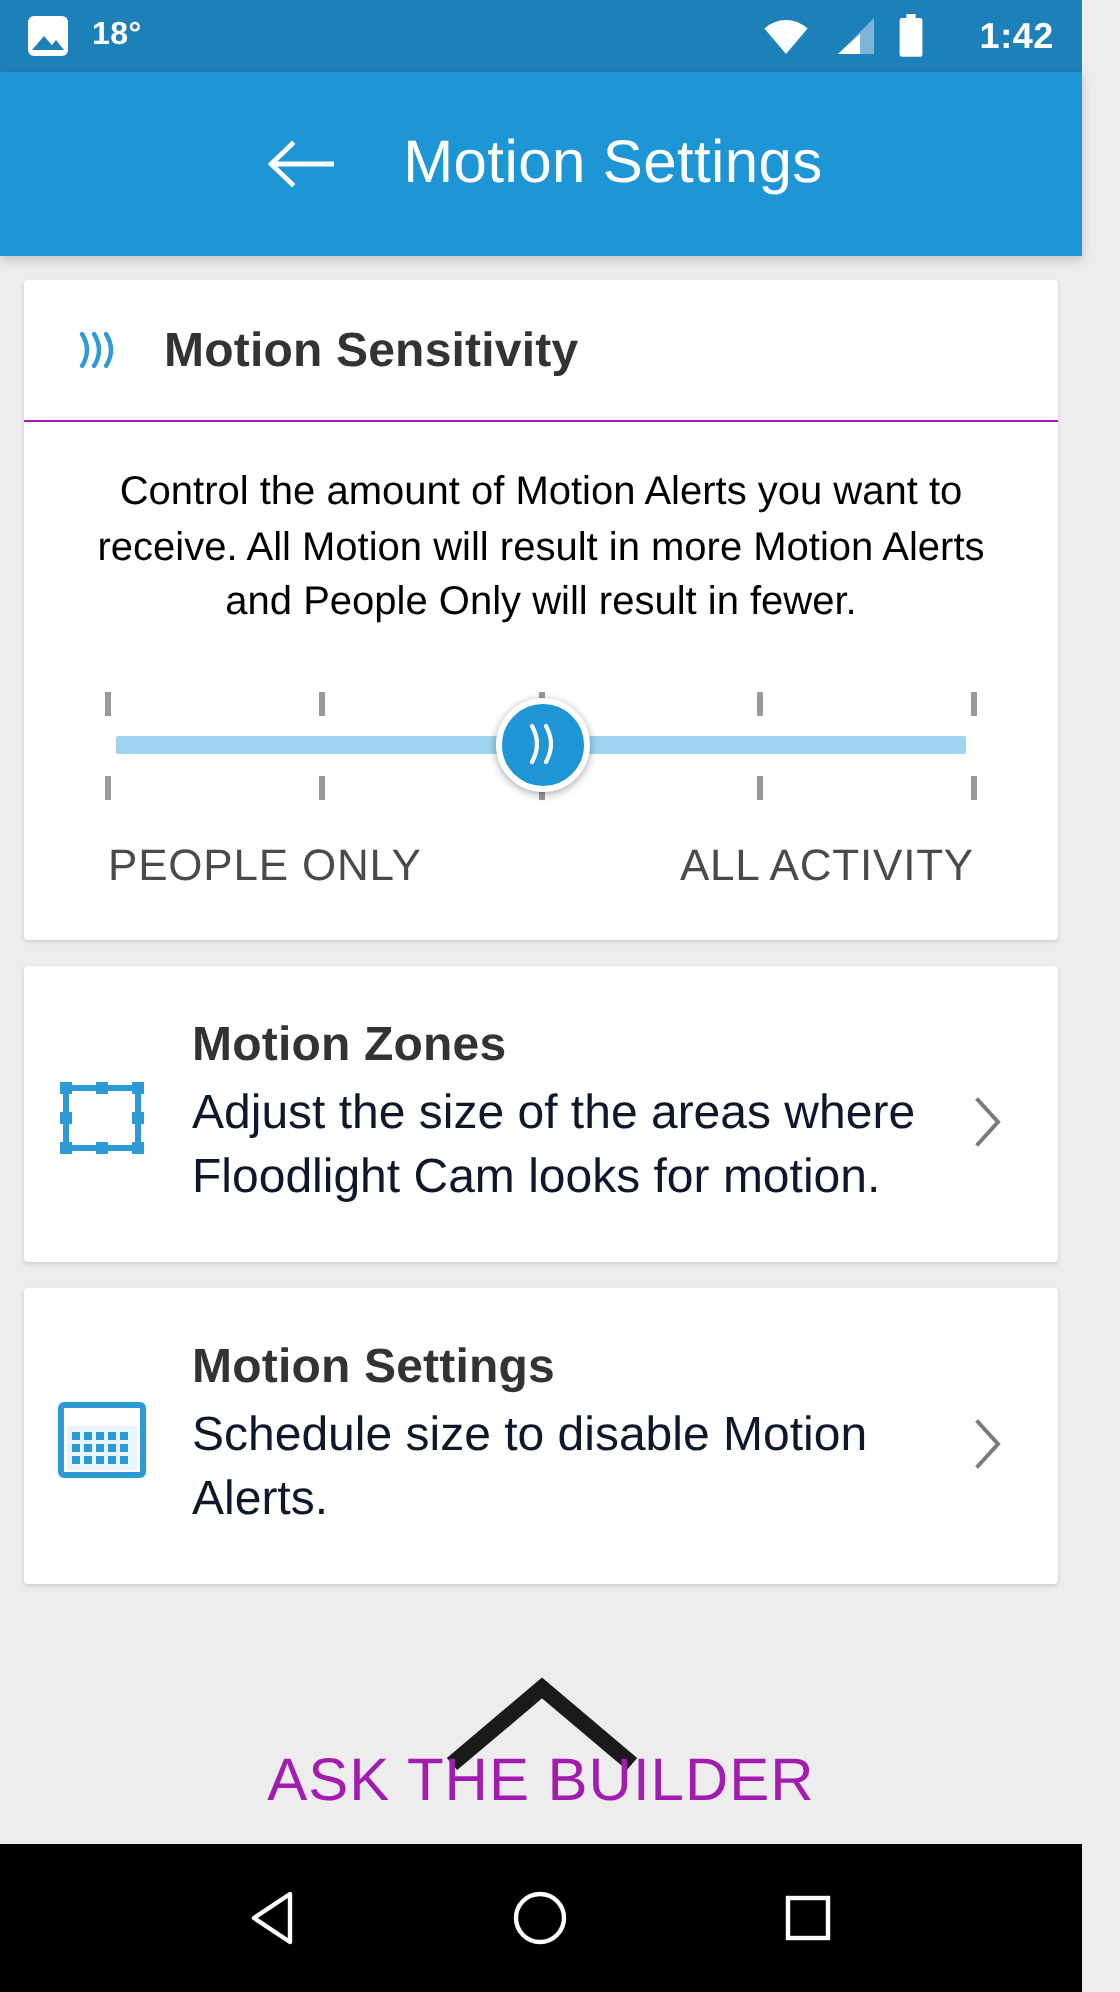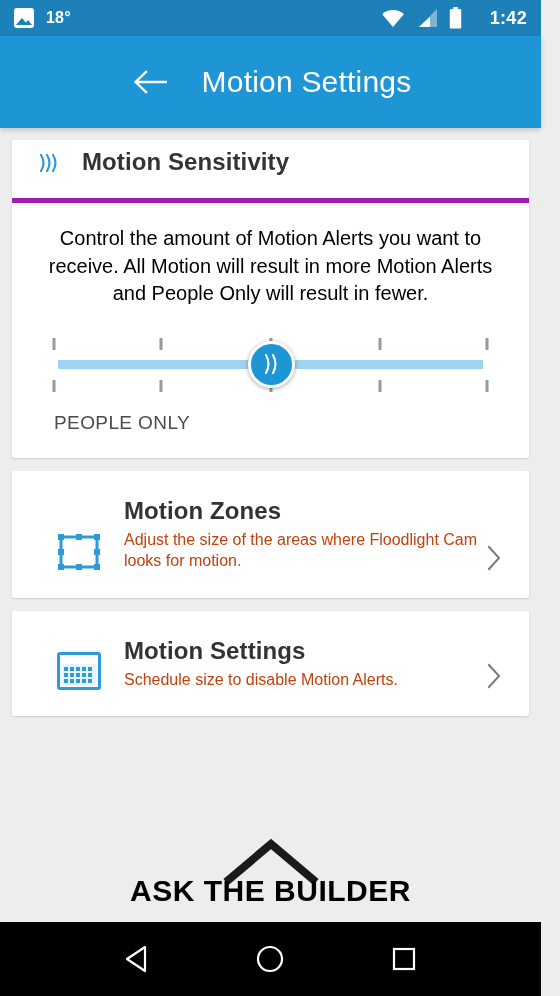--- a/index.html
+++ b/index.html
@@ -105,23 +105,23 @@
   .card {
     background: #ffffff;
     border-radius: 2px;
     box-shadow: 0 1px 2px rgba(0,0,0,0.14);
     margin-bottom: 13px;
   }
 
   
   .card-header {
     display: flex;
-    align-items: flex-start;
-    padding: 8px 22px 20px 22px;
-    border-bottom: 5px solid #a21caf;
+    align-items: flex-end;
+    padding: 20px 22px 20px 22px;
+    border-bottom: 1px solid #a21caf;
   }
   .wave-icon { margin-right: 18px; flex: 0 0 auto; display: block; }
   .card-header-title {
     font-size: 24px;
     font-weight: bold;
     color: #333333;
     letter-spacing: 0.1px;
   }
   .sens-body { padding: 22px 28px 18px 28px; }
   .sens-desc {
@@ -168,51 +168,51 @@
     align-items: center;
     justify-content: center;
     cursor: pointer;
   }
   .slider-labels {
     display: flex;
     justify-content: space-between;
     padding: 16px 14px 6px 14px;
   }
   .slider-label {
-    font-size: 19px;
+    font-size: 22px;
     color: #4a4a4a;
     letter-spacing: 0.4px;
   }
 
   
   .link-row {
     display: flex;
-    align-items: flex-end;
-    padding: 26px 20px 26px 40px;
+    align-items: center;
+    padding: 26px 20px 26px 12px;
     cursor: pointer;
   }
   .row-icon {
     flex: 0 0 auto;
     width: 54px;
     margin-right: 18px;
     padding-top: 4px;
     display: flex;
     justify-content: center;
   }
   .row-text { flex: 1 1 auto; }
   .row-title {
     font-size: 24px;
     font-weight: bold;
     color: #333333;
     margin-bottom: 4px;
     letter-spacing: 0.1px;
   }
   .row-sub {
-    font-size: 16px;
-    color: #c2410c;
+    font-size: 24px;
+    color: #0f172a;
     line-height: 1.34;
   }
   .row-chevron {
     flex: 0 0 auto;
     width: 30px;
     display: flex;
     align-items: flex-start;
     justify-content: center;
     padding-top: 8px;
   }
@@ -221,22 +221,22 @@
   .watermark {
     position: absolute;
     left: 0; right: 0;
     bottom: 14px;
     display: flex;
     flex-direction: column;
     align-items: center;
   }
   .watermark-text {
     font-size: 30px;
-    font-weight: bold;
-    color: #000000;
+    font-weight: normal;
+    color: #a21caf;
     letter-spacing: 0.5px;
     margin-top: -12px;
   }
 
   
   .nav-bar {
     height: 74px;
     background: #000000;
     display: flex;
     align-items: center;
@@ -318,20 +318,21 @@
           <div class="slider-thumb" id="slider-thumb" style="left: 50%;">
             <svg width="24" height="26" viewBox="0 0 24 26">
               <path d="M7 4 Q12 13 7 22" stroke="#ffffff" stroke-width="2.1" fill="none" stroke-linecap="round"></path>
               <path d="M14 4 Q19 13 14 22" stroke="#ffffff" stroke-width="2.1" fill="none" stroke-linecap="round"></path>
             </svg>
           </div>
         </div>
 
         <div class="slider-labels">
           <span class="slider-label">PEOPLE ONLY</span>
+          <span class="slider-label">ALL ACTIVITY</span>
         </div>
       </div>
     </div>
 
     <div class="card">
       <div class="link-row">
         <div class="row-icon">
           <svg width="46" height="40" viewBox="0 0 46 40">
             <rect x="5" y="5" width="36" height="30" fill="none" stroke="#2d9bd6" stroke-width="3"></rect>
             <rect x="2" y="2" width="6" height="6" fill="#2d9bd6"></rect>

